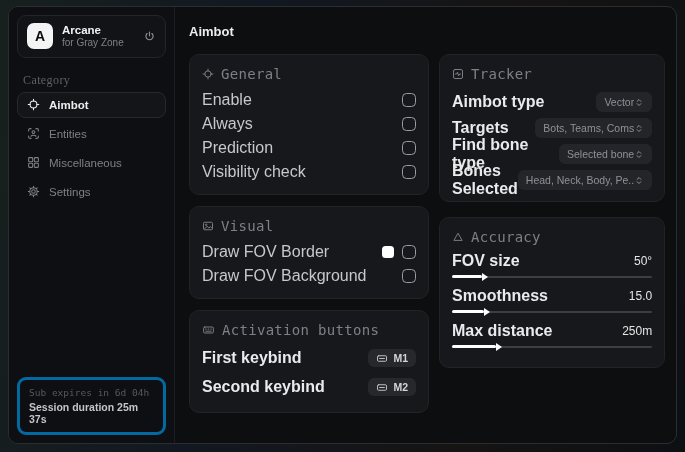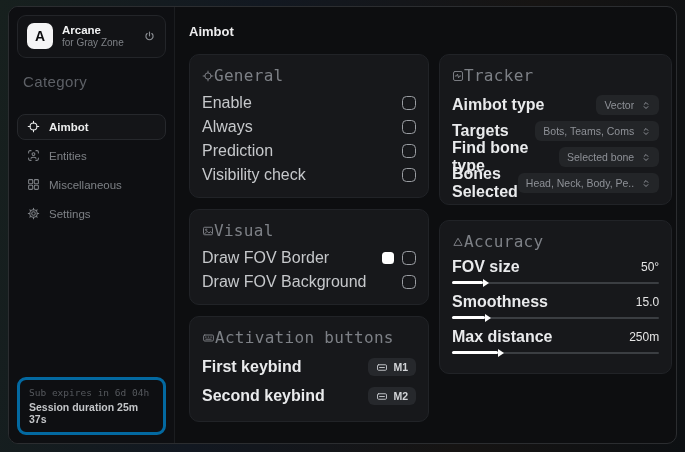--- a/index.html
+++ b/index.html
@@ -27,22 +27,22 @@
   }
   .brand-logo {
     width:26px; height:26px; background:#f4f4f5; border-radius:7px;
     display:grid; place-items:center;
     color:#0c0c0e; font-weight:700; font-size:14px;
   }
   .brand-name { font-size:11.5px; font-weight:700; color:#f0f1f2; line-height:1.25; }
   .brand-sub  { font-size:10px; color:#7e8186; line-height:1.25; }
   .brand-power { margin-left:auto; color:#8b8e93; display:flex; }
   .category-label {
-    margin:15px 6px 24px; font-family:Liberation Sans, sans-serif;
-    font-size:15px; color:#5d6066; letter-spacing:.4px;
+    margin:15px 6px 4px; font-family:Liberation Serif, serif;
+    font-size:12px; color:#5d6066; letter-spacing:.4px;
   }
   .nav { display:flex; flex-direction:column; gap:3px; }
   .nav-item {
     display:flex; align-items:center; gap:9px;
     height:26px; padding:0 9px; border-radius:8px;
     border:1px solid transparent;
     color:#7d8085; font-size:11.5px; cursor:default;
   }
   .nav-item.active { border-color:#26282c; background:#141518; color:#eceded; font-weight:700; }
   .nav-icon { display:flex; flex:none; }
@@ -59,43 +59,43 @@
   .main { flex:1; padding:10px 14px; overflow:hidden; }
   .page-title { font-size:13px; font-weight:700; color:#ededee; margin:7px 0 15px 0; }
   .grid { display:flex; gap:10px; align-items:flex-start; }
   .col-left  { width:240px; flex:none; display:flex; flex-direction:column; gap:11px; }
   .col-right { flex:1; display:flex; flex-direction:column; gap:15px; }
   .card {
     background:#17181b; border:1px solid #212327; border-radius:10px;
     padding:9px 12px 11px;
   }
   .card-header {
-    display:flex; align-items:center; 
-    font-family:"DejaVu Sans Mono", monospace; font-size:16px;
+    display:flex; align-items:center; gap:7px;
+    font-family:"DejaVu Sans Mono", monospace; font-size:14px;
     color:#7d8086; letter-spacing:.3px; margin:2px 0 6px;
   }
   .card-header .hicon { display:flex; color:#7d8086; }
   .row { display:flex; align-items:center; justify-content:space-between; height:23px; }
   .row + .row { margin-top:1px; }
   .row-label { font-size:16px; color:#c6c8cb; }
   .row-label.strong { color:#e9eaec; font-weight:700; }
   .row-right { display:flex; align-items:center; gap:8px; }
   .checkbox {
     width:14px; height:14px; border:1.5px solid #9a9da2; border-radius:4.5px;
     background:transparent;
   }
   .swatch { width:12px; height:12px; border-radius:3.5px; }
   .kbd-pill {
     display:flex; align-items:center; gap:5px;
     background:#26282c; border-radius:6px; padding:3px 8px;
     color:#d2d4d7; font-size:10.5px; font-weight:700;
   }
   .kbd-pill .kicon { display:flex; color:#c2c4c8; }
   .dd-pill {
-    display:flex; align-items:center; gap:7px;
+    display:flex; align-items:center; 
     background:#232528; border-radius:6px; padding:4px 8px;
     color:#8e9197; font-size:10.5px; max-width:150px;
   }
   .dd-pill .dd-value { white-space:nowrap; overflow:hidden; text-overflow:ellipsis; }
   .dd-pill .cicon { display:flex; flex:none; color:#8e9197; }
   .tracker-rows .row { height:20px; }
   .tracker-rows .row + .row { margin-top:6px; }
   .acc-row { margin-top:2px; }
   .acc-row .row { height:19px; }
   .acc-value { font-size:12px; color:#e5e5e5; }

